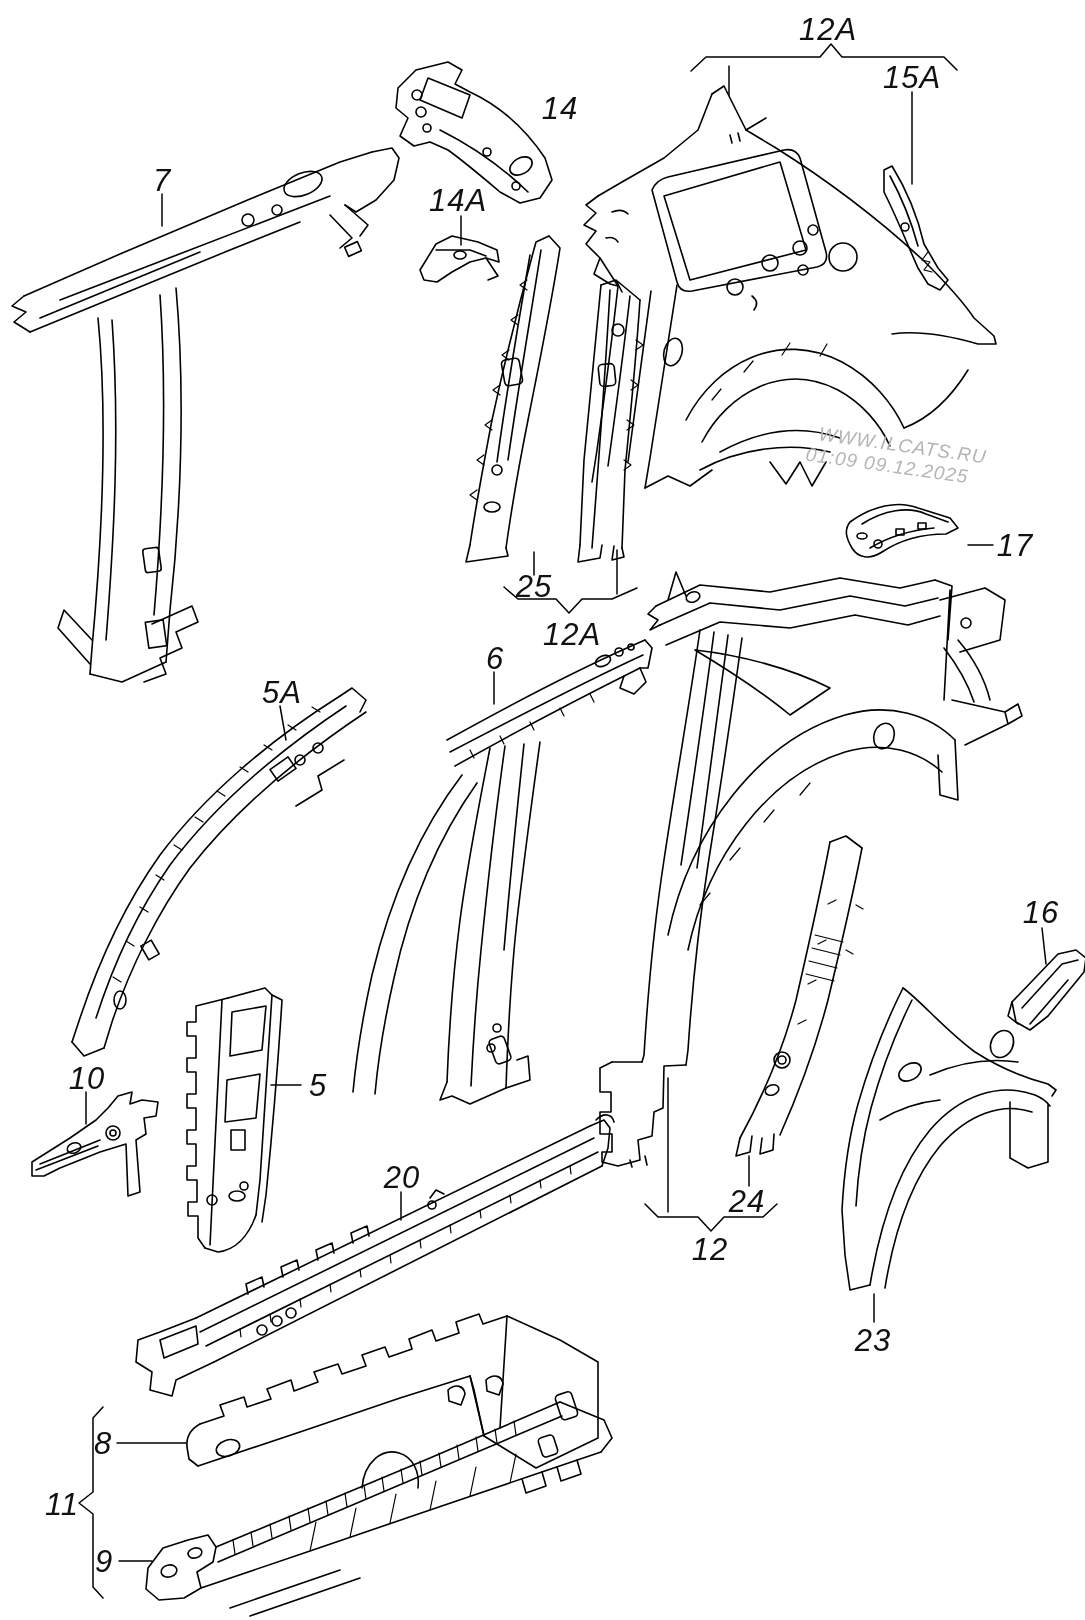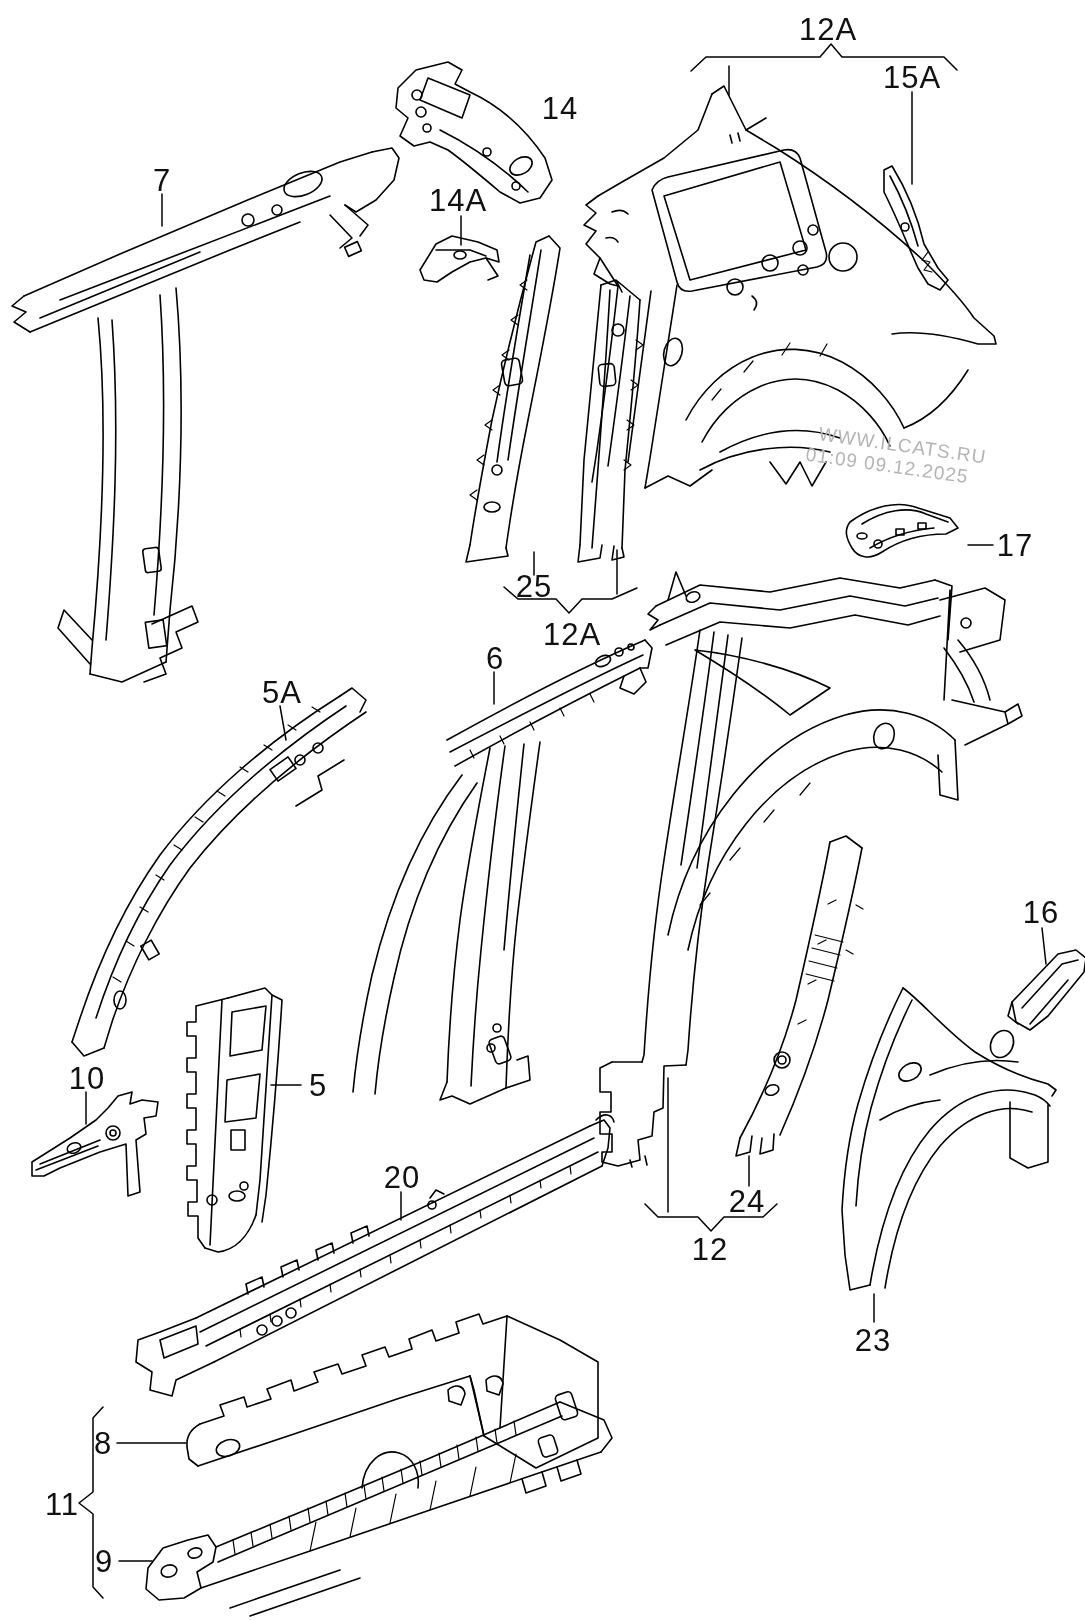--- a/index.html
+++ b/index.html
@@ -1,16 +1,16 @@
 <!DOCTYPE html>
 <html><head>
 <meta charset="utf-8">
 <style>
   html,body{margin:0;padding:0;background:#ffffff;}
-  .page{position:relative;width:1085px;height:1620px;background:#ffffff;overflow:hidden;}
+  .page{position:relative;width:1085px;height:1620px;background:#ffffff;overflow:hidden;font-style:italic;}
   svg{position:absolute;left:0;top:0;}
   text{font-family:"Liberation Sans", sans-serif;}
   .callout{font-size:31px;letter-spacing:1px;}
   .wm{font-size:19px;letter-spacing:1px;}
 </style>
 </head>
 <body>
 
 <div class="page">
 <svg width="1085" height="1620" viewBox="0 0 1085 1620">

